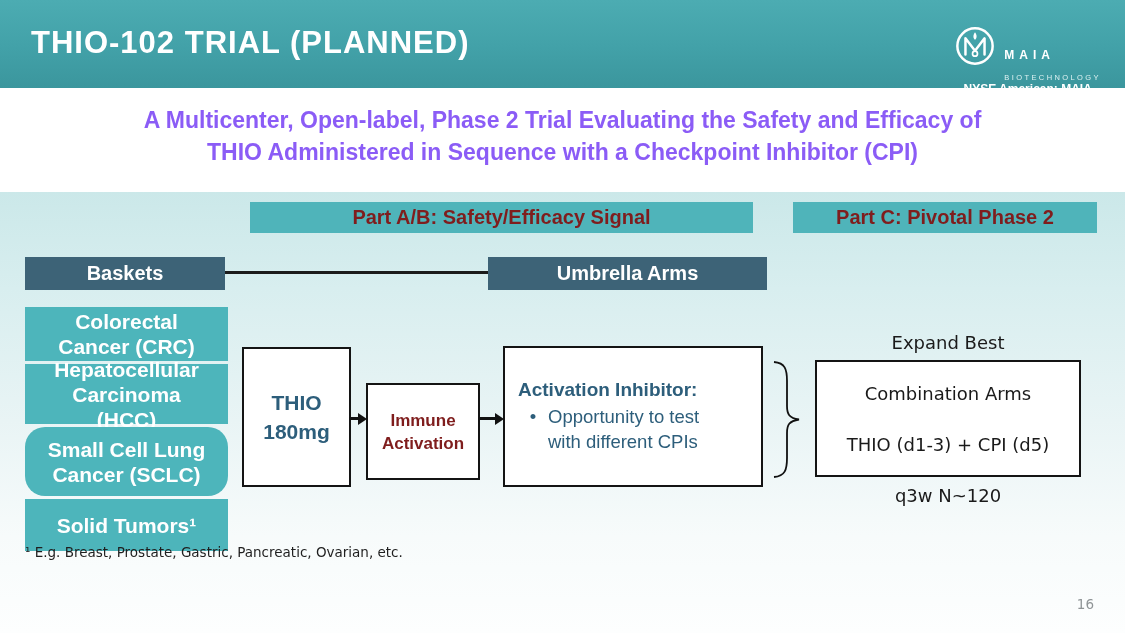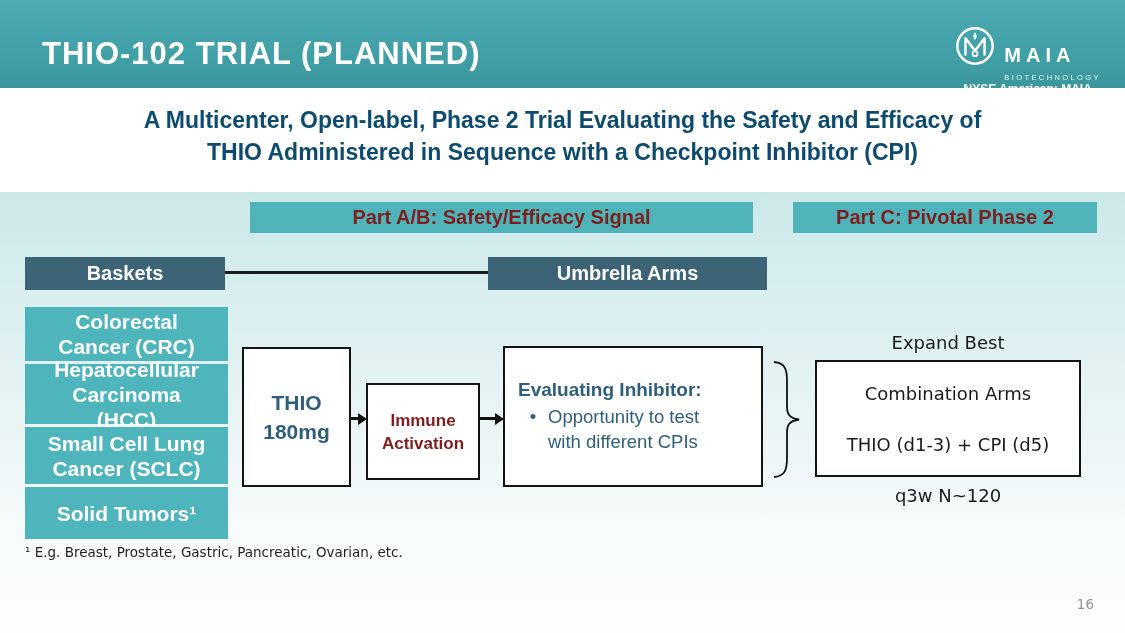--- a/index.html
+++ b/index.html
@@ -8,33 +8,33 @@
     background:#ffffff; font-family:"Liberation Sans", sans-serif;
     margin:0 auto;
   }
 
   
   .header {
     position:absolute; left:0; top:0; width:1125px; height:88px;
     background:linear-gradient(180deg,#4cacb2 0%, #42a1a8 55%, #3b969d 100%);
   }
   .slide-title {
-    position:absolute; left:30px; top:24px; margin:12px;
+    position:absolute; left:30px; top:24px; margin:1px;
     color:#ffffff; font-size:31px; font-weight:bold; letter-spacing:1px;
   }
   .brand { position:absolute; right:24px; top:9px; text-align:center; }
   .brand-row { display:flex; align-items:center; gap:8px; justify-content:center; }
   .brand-text { display:flex; flex-direction:column; align-items:flex-start; }
-  .brand-name { color:#ffffff; font-size:20px; font-weight:bold; letter-spacing:5px; line-height:20px;margin-top:36px; }
+  .brand-name { color:#ffffff; font-size:12px; font-weight:bold; letter-spacing:5px; line-height:20px;margin-top:36px; }
   .brand-sub { color:#def2f2; font-size:7.5px; letter-spacing:2.4px; margin-top:8px; }
   .brand-ticker { color:#ffffff; font-size:12px; font-weight:bold; }
 
   
   .subtitle-band { position:absolute; left:0; top:88px; width:1125px; height:104px; background:#ffffff; }
-  .subtitle { margin:0; padding-top:16px; text-align:center; color:#0c4a6e; font-weight:bold; font-size:23px; line-height:32px; }
+  .subtitle { margin:0; padding-top:16px; text-align:center; color:#8b5cf6; font-weight:bold; font-size:23px; line-height:32px; }
 
   
   .content {
     position:absolute; left:0; top:192px; width:1125px; height:441px;
     background:linear-gradient(180deg,#cbe8e9 0%, #d8eeef 22%, #e9f4f5 52%, #f7fbfb 78%, #fdfefe 100%);
   }
   .section-pill {
     position:absolute; height:31px; background:#4fb4ba; color:#7f1d1d;
     font-size:20px; font-weight:bold; text-align:center; line-height:31px;
   }
@@ -49,21 +49,21 @@
   .umbrella-header { left:488px; width:279px; }
   .connector-line { position:absolute; left:225px; top:79px; width:263px; height:2.5px; background:#1b1b1b; }
 
   .basket-list { position:absolute; left:25px; top:115px; width:203px; display:flex; flex-direction:column; gap:3px; }
   .basket-item {
     background:#4db5bb; color:#ffffff; font-size:21px; font-weight:bold; line-height:25px;
     display:flex; align-items:center; justify-content:center; text-align:center; padding:0 20px; box-sizing:border-box;
   }
   .basket-item:nth-child(1){ height:54px; }
   .basket-item:nth-child(2){ height:60px; }
-  .basket-item:nth-child(3){ height:57px; }
+  .basket-item:nth-child(3){ height:69px;border-radius:20px; }
   .basket-item:nth-child(4){ height:52px; }
 
   .flow-box {
     position:absolute; background:#ffffff; border:2.5px solid #141414; box-sizing:border-box;
     display:flex; flex-direction:column; align-items:center; justify-content:center; text-align:center;
   }
   .thio-box   { left:242px; top:155px; width:109px; height:140px; color:#2d5e7b; font-size:21px; font-weight:bold; line-height:29px; }
   .immune-box { left:366px; top:191px; width:114px; height:97px;  color:#7f1d1d; font-size:17px; font-weight:bold; line-height:23px; }
   .checkpoint-box {
     left:503px; top:154px; width:260px; height:141px; color:#2d5e7b;
@@ -151,21 +151,21 @@
       <span>Immune</span>
       <span>Activation</span>
     </div>
 
     <div class="arrow arrow-2">
       <span class="arrow-shaft"></span>
       <span class="arrow-head"></span>
     </div>
 
     <div class="flow-box checkpoint-box">
-      <div class="checkpoint-title">Evaluating Inhibitor:</div>
+      <div class="checkpoint-title">Activation Inhibitor:</div>
       <div class="checkpoint-bullet">
         <span class="bullet-marker">•</span>
         <span class="bullet-text">Opportunity to test with different CPIs</span>
       </div>
     </div>
 
     <svg class="brace" width="34" height="122" viewBox="0 0 34 122">
       <path d="M5,3 C16,4 18,10 18,22 L18,47 C18,55 20,59 30,60.5 C20,62 18,66 18,74 L18,99 C18,111 16,117 5,118" fill="none" stroke="#111111" stroke-width="1.8"></path>
     </svg>
 

